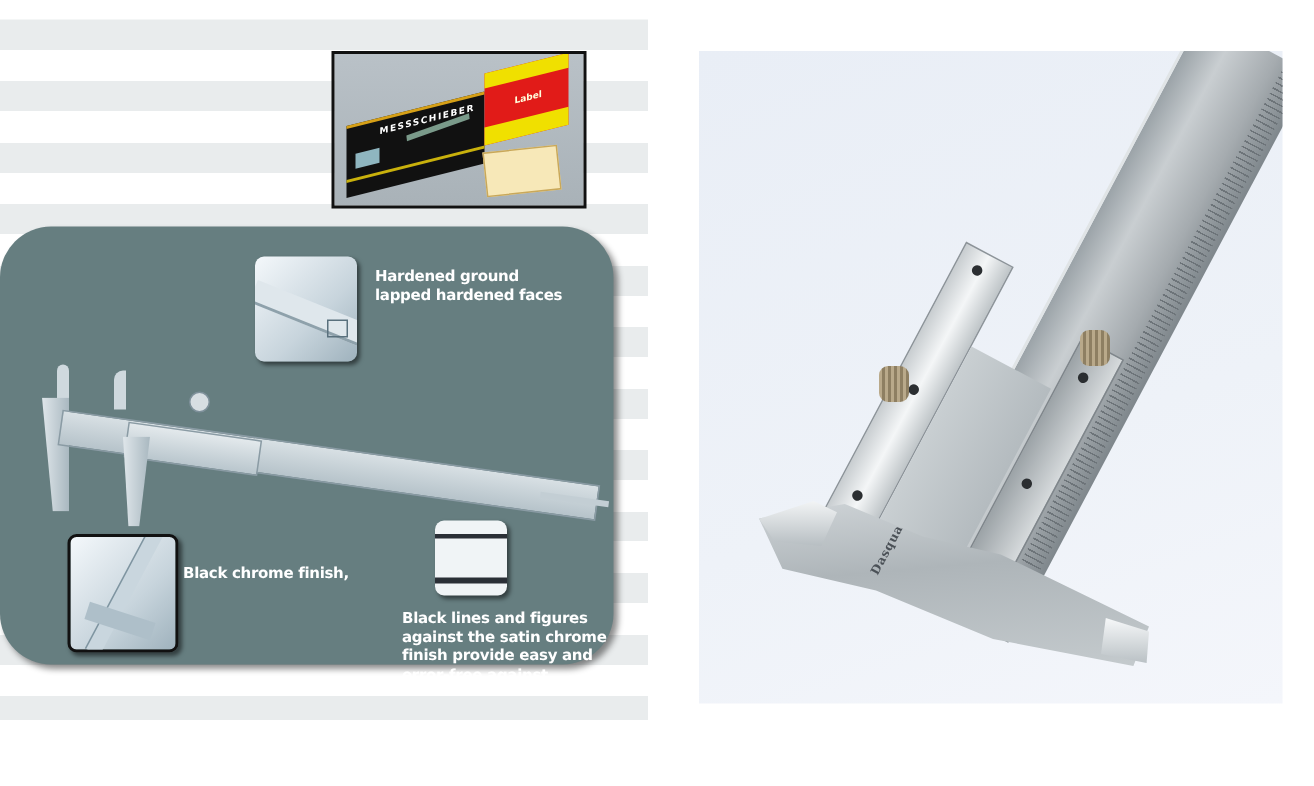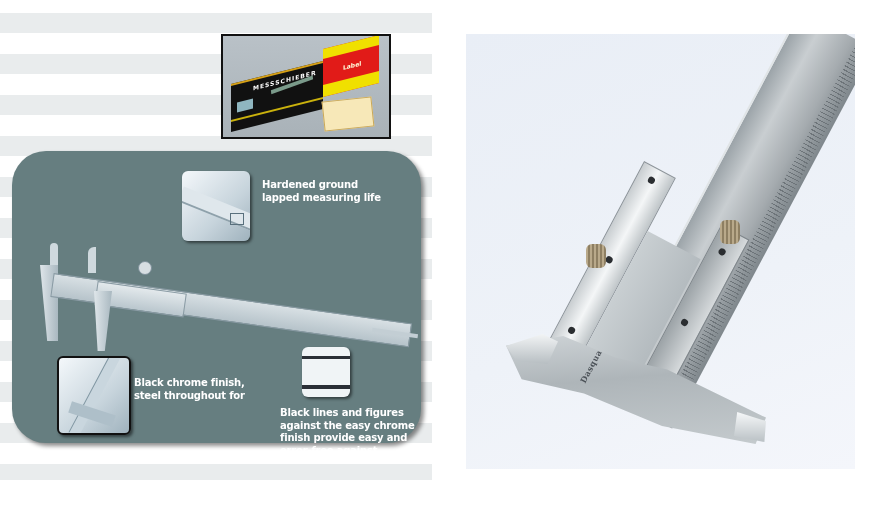--- a/index.html
+++ b/index.html
@@ -15,21 +15,21 @@
   .box-body{position:absolute;left:8px;top:34px;width:150px;height:52px;transform:skewY(-14deg);transform-origin:left top;}
   .box-black{position:absolute;left:0;top:14px;width:92px;height:46px;background:#111;border-top:2px solid #d6a017;}
   .box-black .stripe{position:absolute;left:0;right:0;top:34px;height:2px;background:#c9b10c;}
   .box-title{position:absolute;left:22px;top:4px;font-size:6px;color:#fff;letter-spacing:1px;font-weight:bold;font-family:"DejaVu Sans",sans-serif;}
   .box-tool{position:absolute;left:40px;top:12px;width:42px;height:4px;background:#7a9a8a;transform:rotate(-6deg);}
   .box-thumb{position:absolute;left:6px;top:18px;width:16px;height:10px;background:#8fb6c0;}
   .box-red{position:absolute;left:92px;top:2px;width:56px;height:48px;background:#e11b18;border-top:10px solid #f0e000;border-bottom:12px solid #f0e000;box-sizing:border-box;}
   .box-label{position:absolute;left:20px;top:10px;font-size:6px;color:#ffd;font-weight:bold;}
   .box-cert{position:absolute;left:100px;top:63px;width:48px;height:28px;background:#f7e8b8;border:1px solid #c9a85a;transform:rotate(-6deg);}
 
-  .gray-card{position:absolute;left:12px;top:151px;width:409px;height:292px;background:#667e80;border-radius:34px;
+  .gray-card{position:absolute;left:0;top:151px;width:409px;height:292px;background:#667e80;border-radius:34px;
     box-shadow:3px 3px 4px rgba(0,0,0,.45);}
 
   .inset{position:absolute;background:linear-gradient(135deg,#f4f8fb 0%,#c7d4dc 60%,#9fb2bd 100%);border-radius:6px;box-shadow:2px 2px 3px rgba(0,0,0,.5);overflow:hidden;}
   .inset-jaw{left:170px;top:20px;width:68px;height:70px;}
   .inset-jaw .bar{position:absolute;left:-4px;top:30px;width:80px;height:14px;background:#dfe7ec;transform:rotate(22deg);border-bottom:2px solid #8ea1ab;}
   .inset-jaw .slot{position:absolute;left:48px;top:42px;width:12px;height:10px;border:1px solid #59707d;}
   .inset-chrome{left:45px;top:205px;width:70px;height:75px;border:2px solid #111;}
   .inset-chrome .rod{position:absolute;left:30px;top:-8px;width:10px;height:90px;background:#c9d6de;transform:rotate(28deg);border-left:1px solid #7e94a0;}
   .inset-chrome .jaw{position:absolute;left:10px;top:50px;width:46px;height:12px;background:#aebfc9;transform:rotate(18deg);}
   .inset-scale{left:290px;top:196px;width:48px;height:50px;background:#f0f4f6;}
@@ -101,39 +101,38 @@
       <div class="knob"></div>
       <div class="rod"></div>
     </div>
 
     <div class="inset inset-jaw">
       <div class="bar"></div>
       <div class="slot"></div>
     </div>
     <div class="feature-text ft-jaws">
       <div>Hardened ground</div>
-      <div>lapped measuring life</div>
+      <div>lapped hardened faces</div>
     </div>
 
     <div class="inset inset-chrome">
       <div class="rod"></div>
       <div class="jaw"></div>
     </div>
     <div class="feature-text ft-chrome">
       <div>Black chrome finish,</div>
-      <div>steel throughout for</div>
     </div>
 
     <div class="inset inset-scale">
       <div class="line-top"></div>
       <div class="line-bot"></div>
     </div>
     <div class="feature-text ft-black">
       <div>Black lines and figures</div>
-      <div>against the easy chrome</div>
+      <div>against the satin chrome</div>
       <div>finish provide easy and</div>
       <div>error-free against</div>
     </div>
   </div>
 </div>
 
 <div class="photo">
   <div class="r-beam">
     <div class="r-ticks"></div>
   </div>

